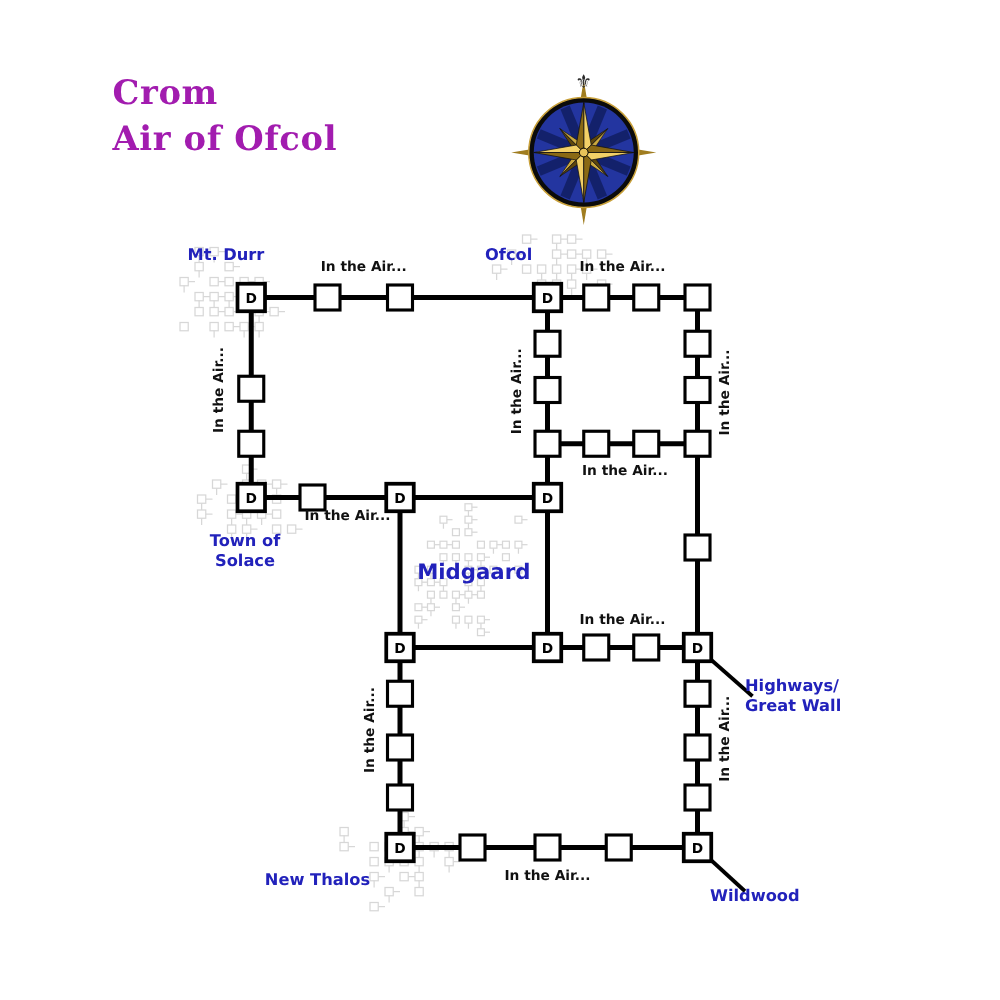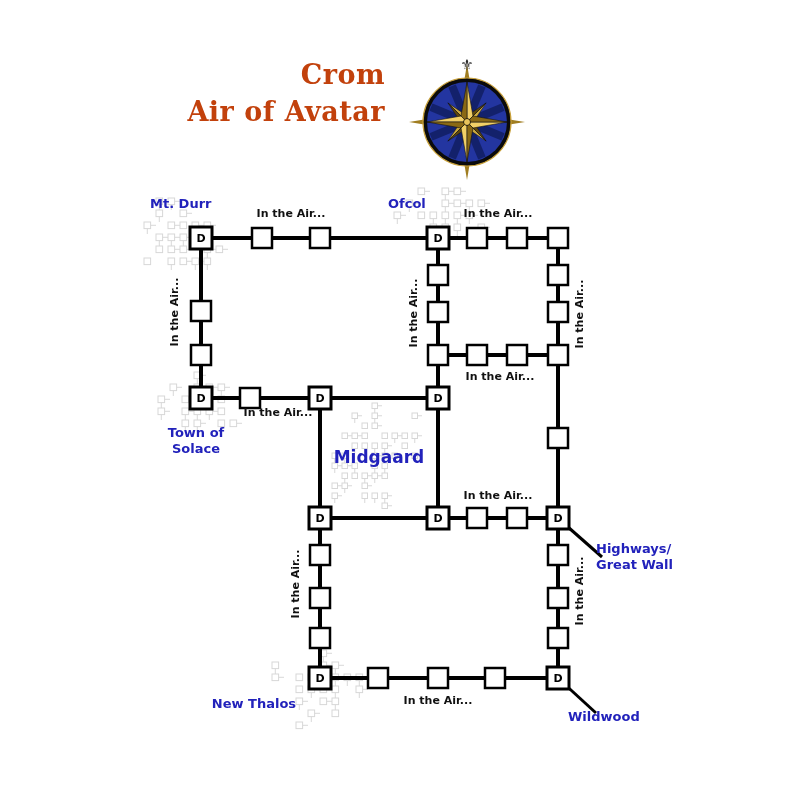--- a/index.html
+++ b/index.html
@@ -1,19 +1,19 @@
 <!DOCTYPE html>
 <html><head>
 <meta charset="utf-8">
 <style>
   html,body { margin:0; padding:0; background:#ffffff; }
   .page { position:relative; width:800px; height:800px; background:#ffffff; overflow:hidden;
           font-family:"DejaVu Sans", sans-serif; }
-  .title { position:absolute; left:90px; top:56px; width:295px; text-align:right;
-           font-family:"DejaVu Serif", serif; font-weight:bold; color:#c2410c; }
+  .title { position:absolute; left:90px; top:56px; width:295px; text-align:left;
+           font-family:"DejaVu Serif", serif; font-weight:bold; color:#a21caf; }
   .title .line { font-size:27px; line-height:37px; letter-spacing:0.5px; }
   .compass { position:absolute; left:402px; top:52px; }
   #map-svg { position:absolute; left:0; top:0; }
   svg text { font-family:"DejaVu Sans", sans-serif; }
 </style>
 </head>
 <body>
 
 <div class="page">
 
@@ -399,21 +399,21 @@
           <text x="596" y="569" text-anchor="start" font-size="13" font-weight="bold" fill="#2222bb">Great Wall</text>
         </g>
         <g>
           <text x="568" y="721" text-anchor="start" font-size="13" font-weight="bold" fill="#2222bb">Wildwood</text>
         </g>
       </g>
   </svg>
 
   <div class="title">
     <div class="line">Crom</div>
-    <div class="line">Air of Avatar</div>
+    <div class="line">Air of Ofcol</div>
   </div>
 
   <svg class="compass" width="130" height="140" viewBox="-65 -70 130 140">
     <g fill="#a07d20">
       <polygon points="0,-58 3,-40 -3,-40"></polygon>
       <polygon points="0,58 3,40 -3,40"></polygon>
       <polygon points="58,0 40,3 40,-3"></polygon>
       <polygon points="-58,0 -40,3 -40,-3"></polygon>
     </g>
     <text x="0" y="-52" text-anchor="middle" font-size="15" fill="#2a2a2a">⚜</text>

